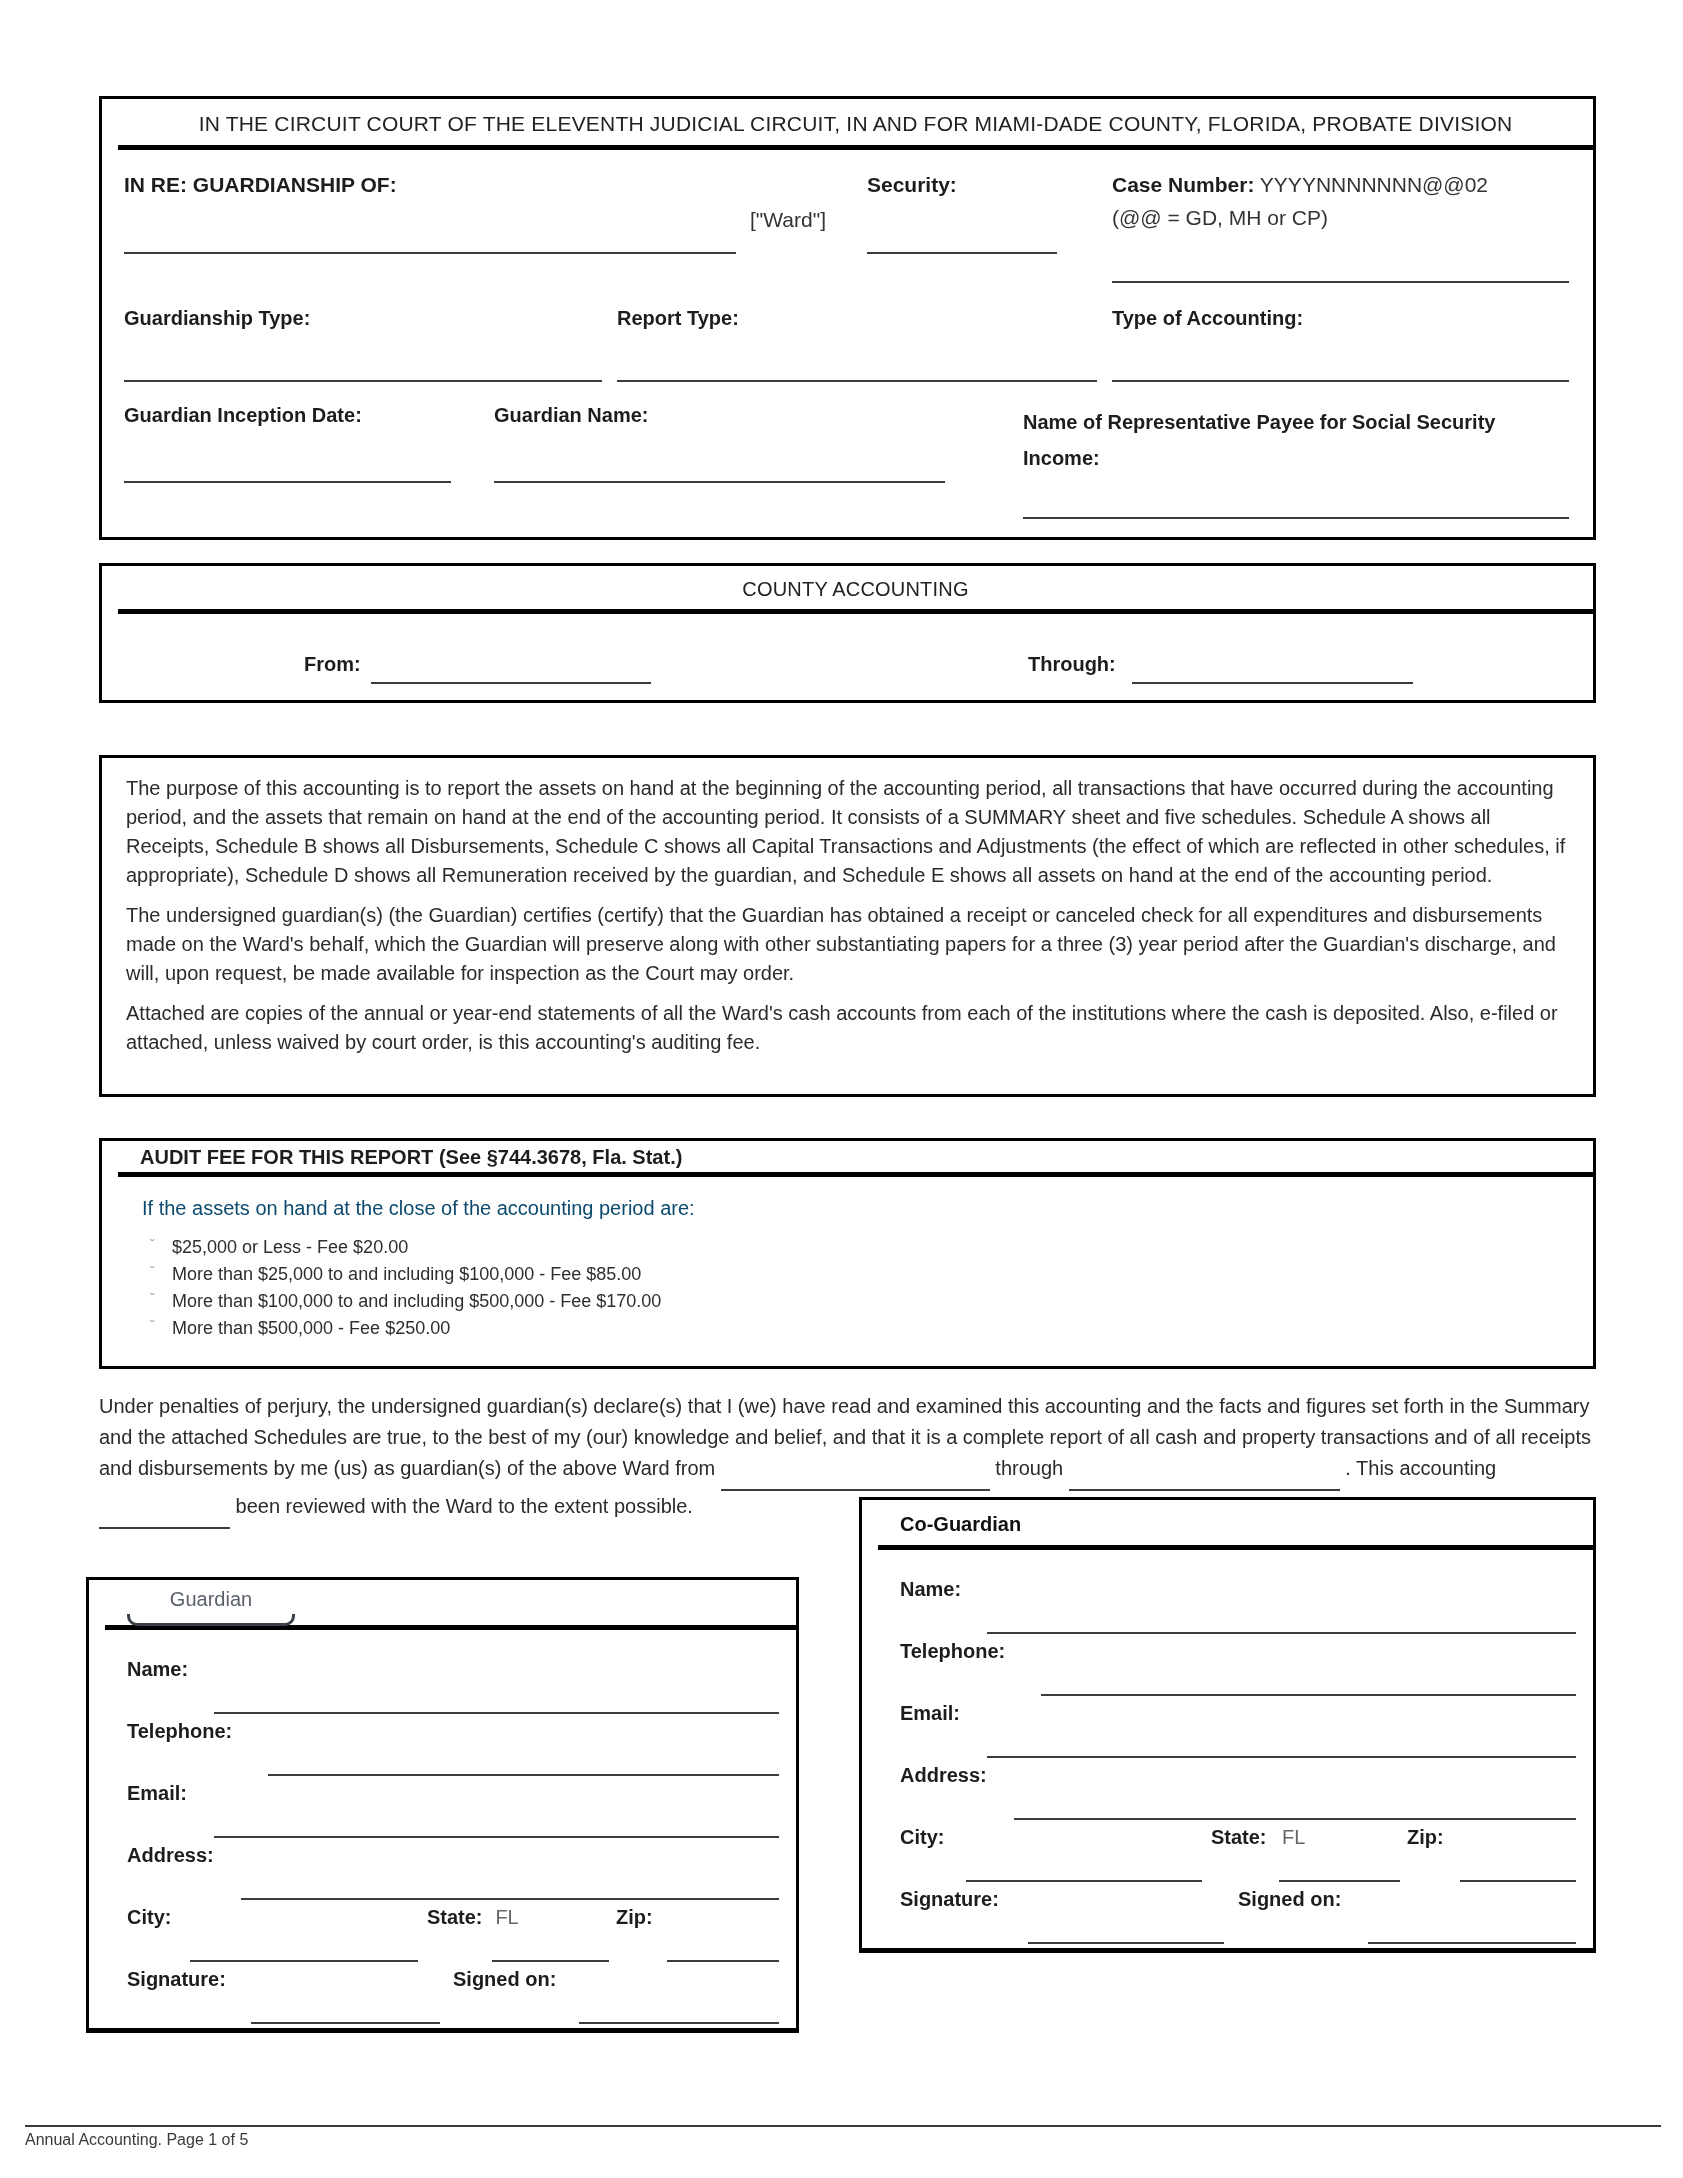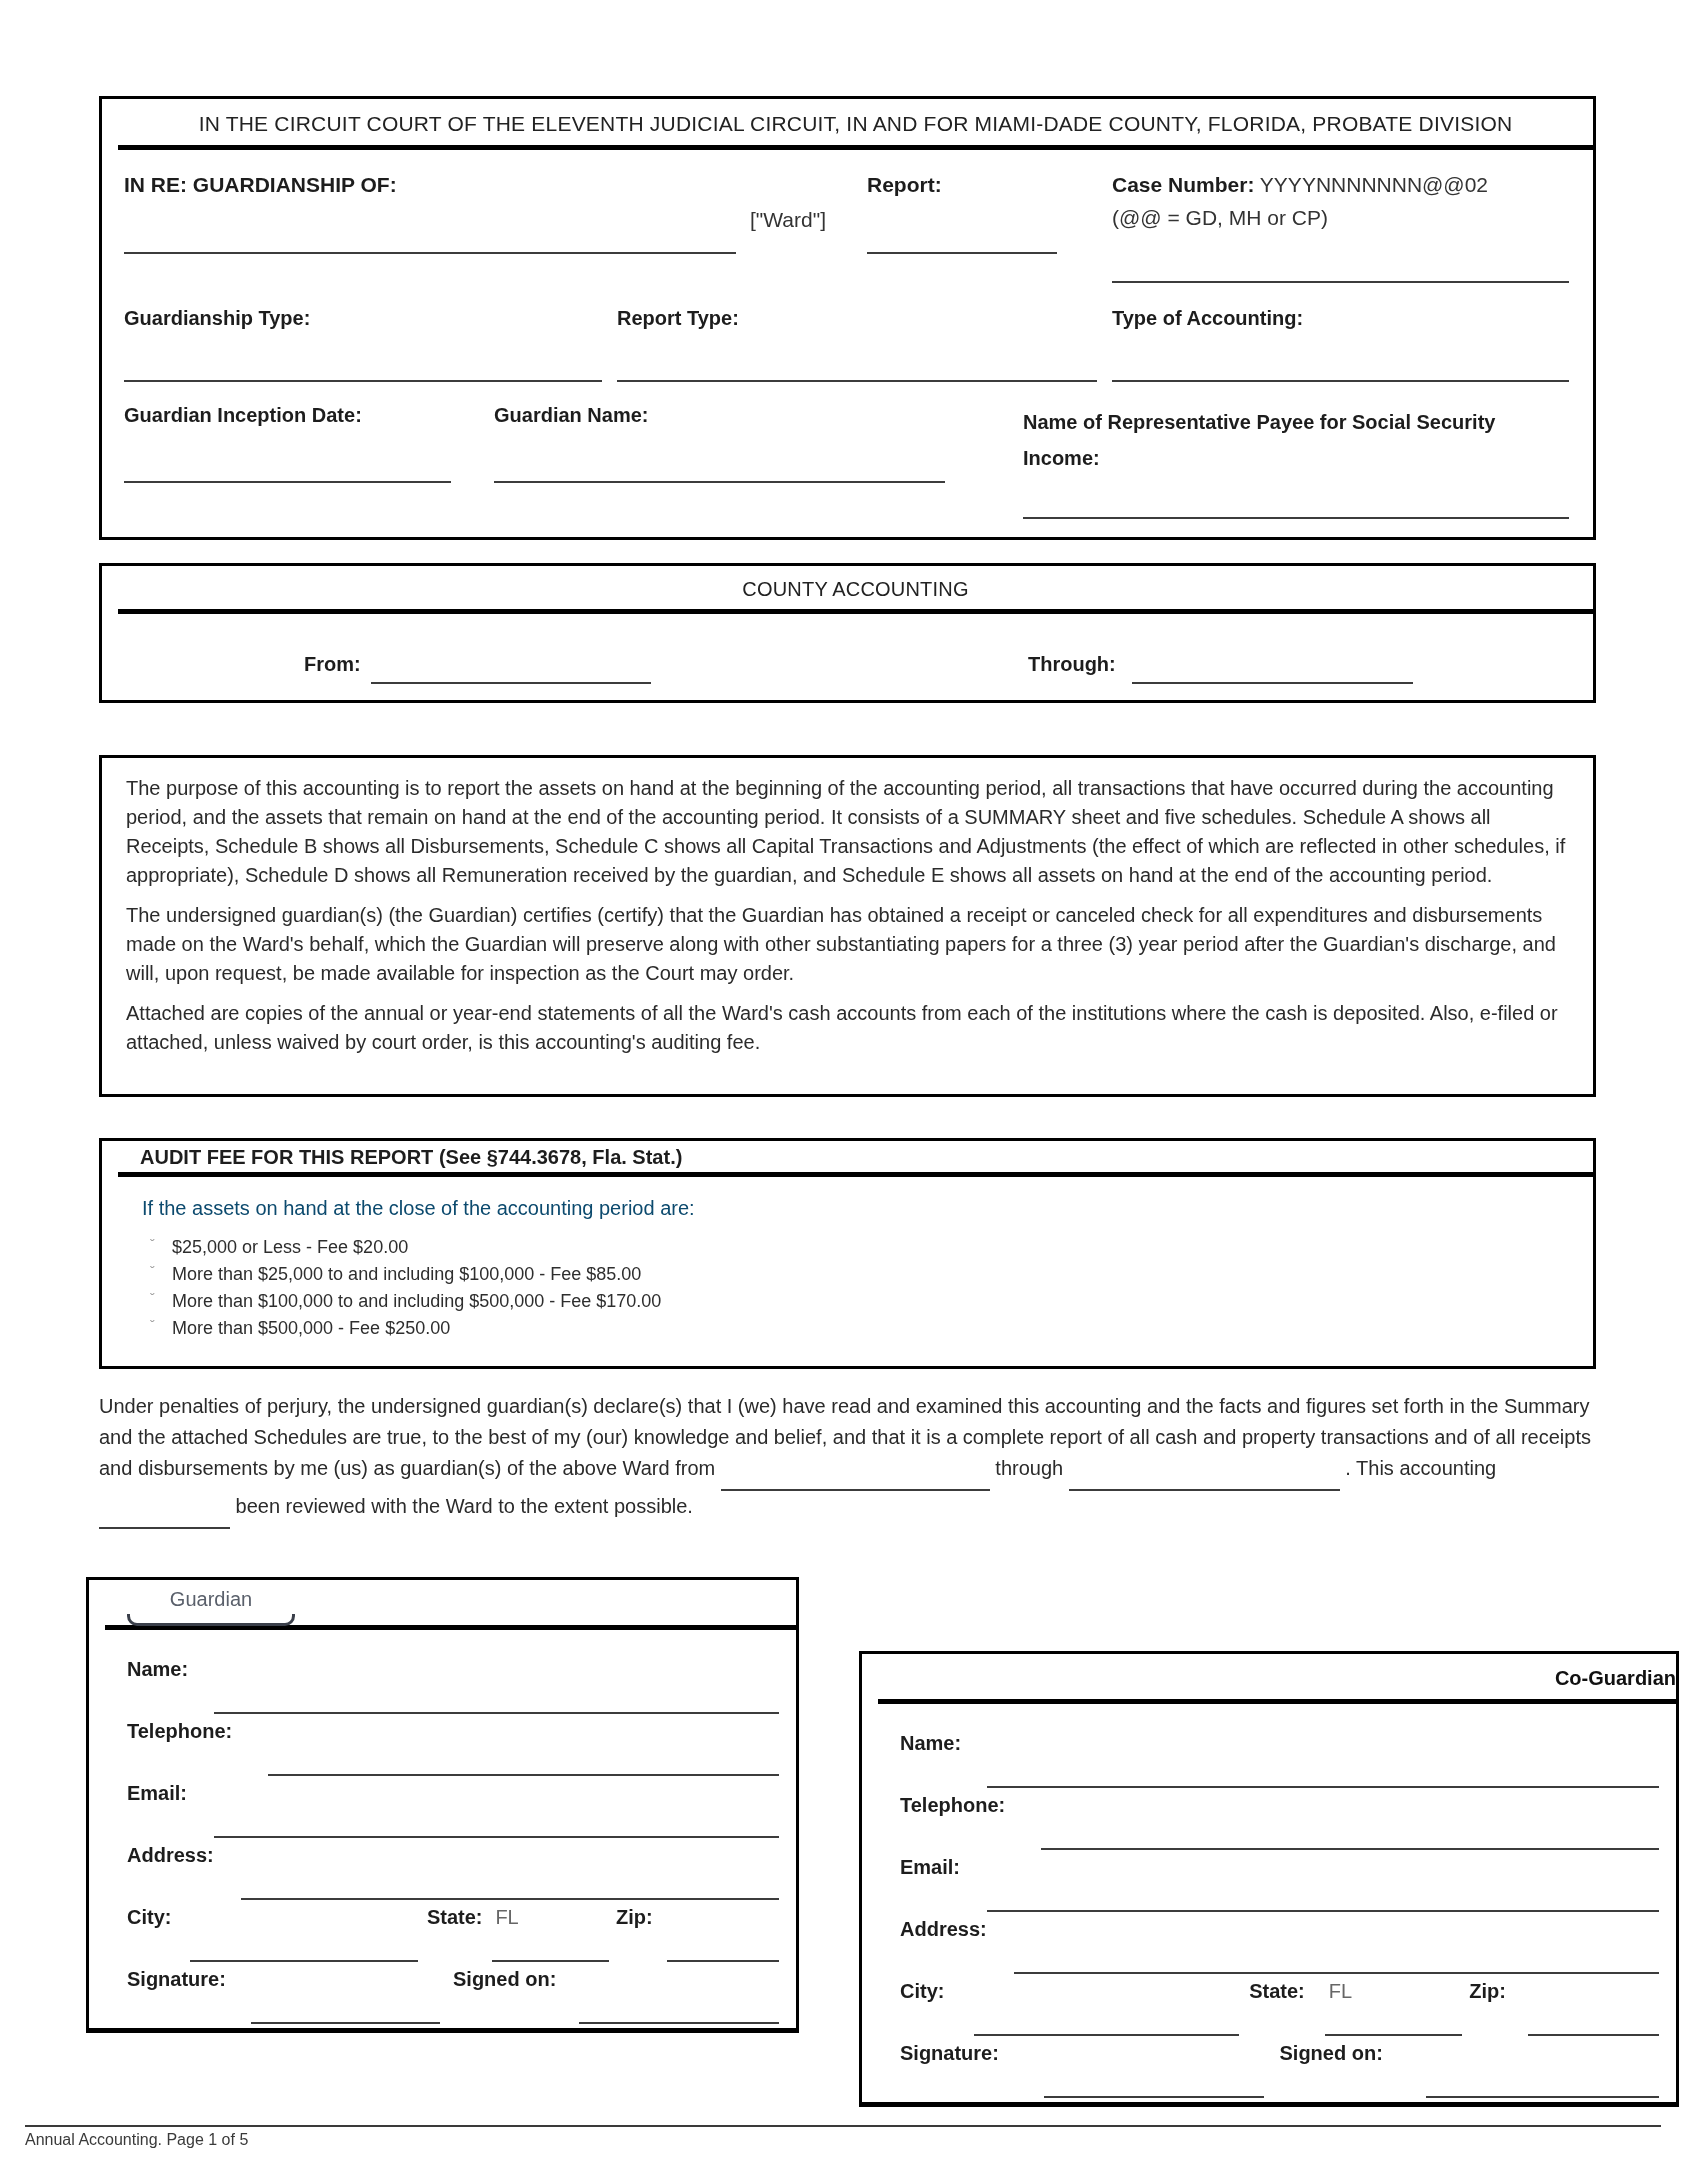--- a/index.html
+++ b/index.html
@@ -52,21 +52,21 @@
 </style>
 </head>
 <body>
 
 <div class="page">
 
   <div class="box" style="left:99px; top:96px; width:1497px; height:444px;">
     <div class="court-title" style="border-bottom:5px solid #000;">IN THE CIRCUIT COURT OF THE ELEVENTH JUDICIAL CIRCUIT, IN AND FOR MIAMI-DADE COUNTY, FLORIDA, PROBATE DIVISION</div>
 
     <div class="abs b fs21" style="left:22px; top:74px;">IN RE: GUARDIANSHIP OF:</div>
-    <div class="abs b fs21" style="left:765px; top:74px;">Report:</div>
+    <div class="abs b fs21" style="left:765px; top:74px;">Security:</div>
     <div class="abs fs21" style="left:1010px; top:74px;">
       <span class="b">Case Number:</span>
       <span class="r">YYYYNNNNNNN@@02</span>
     </div>
     <div class="abs r fs21" style="left:1010px; top:107px;">(@@ = GD, MH or CP)</div>
 
     <div class="abs r fs21" style="left:648px; top:109px;">["Ward"]</div>
     <div class="ln" style="left:22px; top:153px; width:612px;"></div>
     <div class="ln" style="left:765px; top:153px; width:190px;"></div>
     <div class="ln" style="left:1010px; top:182px; width:457px;"></div>
@@ -159,21 +159,21 @@
       </div>
       <div class="frow">
         <span class="pct-label" style="left:0;">Signature:</span>
         <span class="pct-line" style="left:19%; width:29%;"></span>
         <span class="pct-label" style="left:50%;">Signed on:</span>
         <span class="pct-line" style="left:69.3%; right:0;"></span>
       </div>
     </div>
   </div>
 
-  <div class="box" style="left:859px; top:1651px; width:820px; height:456px; border-bottom-width:5px;text-align:right;">
+  <div class="box" style="left:859px; top:1497px; width:737px; height:456px; border-bottom-width:5px;">
     <div class="gb-titlebar">
       <div class="cog-title">Co-Guardian</div>
     </div>
     <div class="fields">
       <div class="frow">
         <span class="flabel">Name:</span>
         <span class="fline" style="left:87px;"></span>
       </div>
       <div class="frow">
         <span class="flabel">Telephone:</span>

